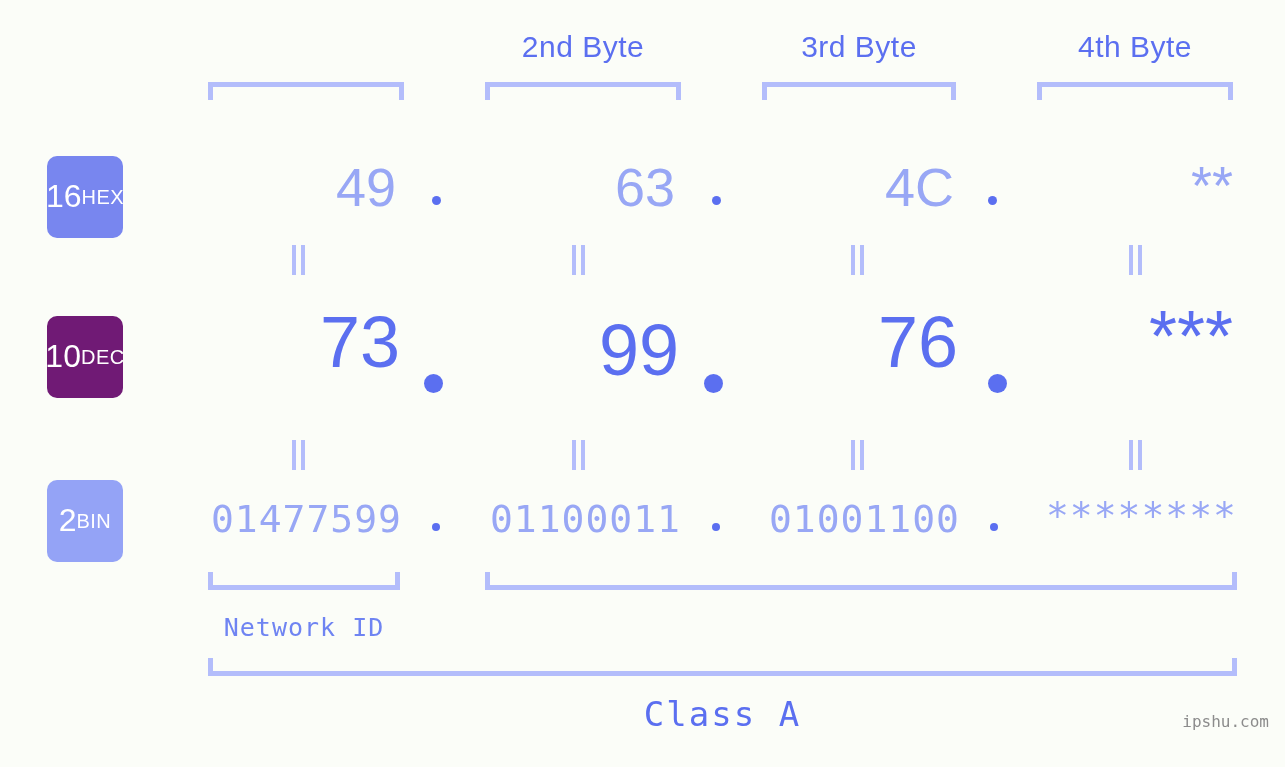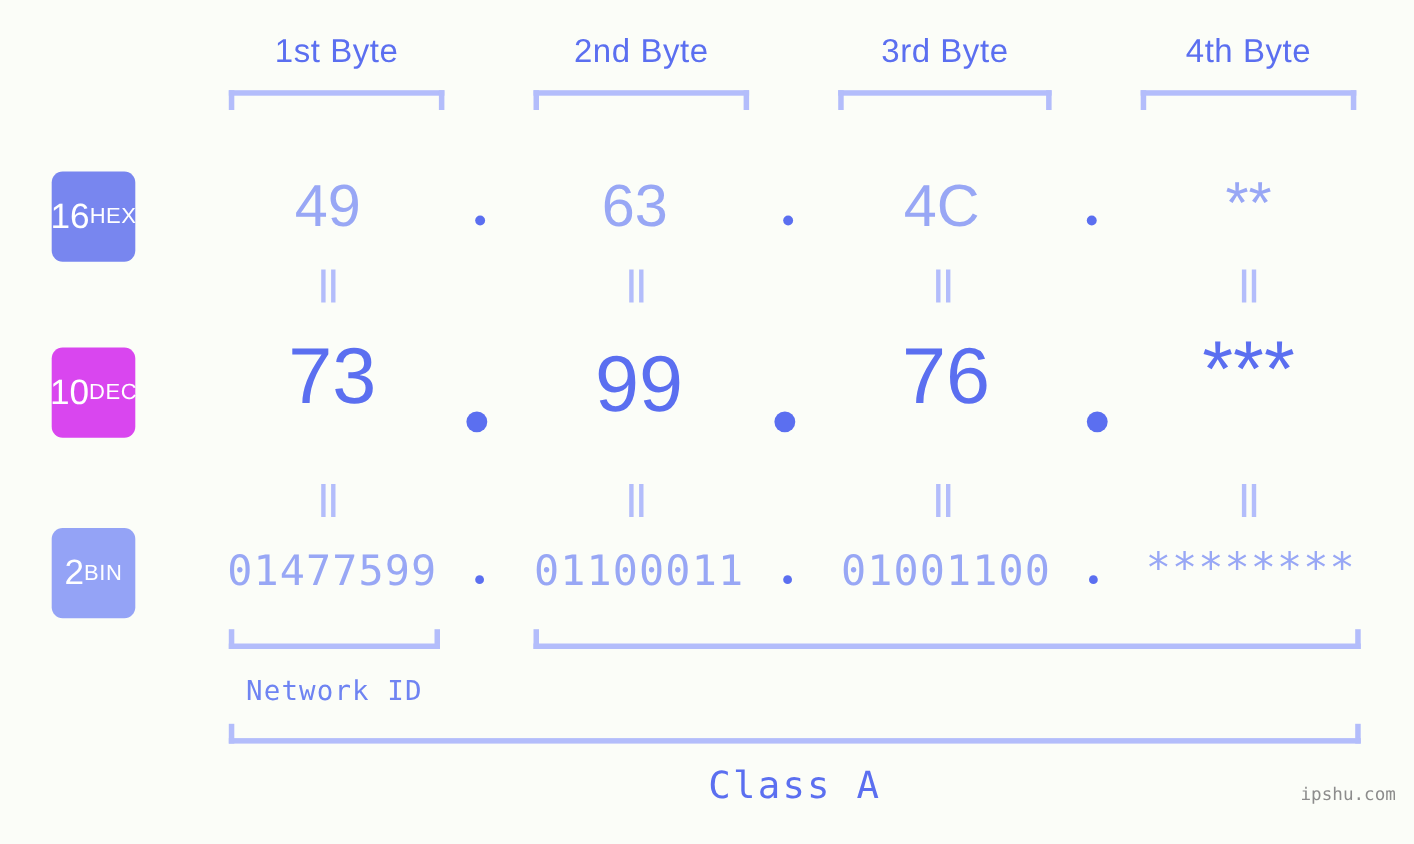--- a/index.html
+++ b/index.html
@@ -73,21 +73,21 @@
   }
   .base-badge .lbl {
     font-size: 20px;
     font-weight: 400;
     letter-spacing: 0.5px;
   }
 
   
   .val {
     position: absolute;
-    text-align: center;
+    text-align: right;
     white-space: nowrap;
     font-family: "Liberation Sans", sans-serif;
   }
   .hex-val {
     font-size: 54px;
     color: #98a7f5;
     line-height: 1;
   }
   .dec-val {
     font-size: 72px;
@@ -158,43 +158,40 @@
     color: #8c8c8c;
     font-family: "DejaVu Sans Mono", monospace;
     letter-spacing: 0px;
   }
 </style>
 </head>
 <body>
 
 <div id="stage">
 
-  <div class="byte-header" style="left:208px; width:196px;">
-    <span>1st Byte</span>
-  </div>
   <div class="byte-header" style="left:485px; width:196px;">
     <span>2nd Byte</span>
   </div>
   <div class="byte-header" style="left:762px; width:194px;">
     <span>3rd Byte</span>
   </div>
   <div class="byte-header" style="left:1037px; width:196px;">
     <span>4th Byte</span>
   </div>
 
   <div class="bracket-top" style="left:208px; top:82px; width:196px;"></div>
   <div class="bracket-top" style="left:485px; top:82px; width:196px;"></div>
   <div class="bracket-top" style="left:762px; top:82px; width:194px;"></div>
   <div class="bracket-top" style="left:1037px; top:82px; width:196px;"></div>
 
   <div class="base-badge" id="badge-hex" style="top: 156px; background: rgb(120, 134, 239);">
     <span class="num">16</span>
     <span class="lbl">HEX</span>
   </div>
-  <div class="base-badge" id="badge-dec" style="top: 316px; background: #d946ef;">
+  <div class="base-badge" id="badge-dec" style="top: 316px; background: #701a75;">
     <span class="num">10</span>
     <span class="lbl">DEC</span>
   </div>
   <div class="base-badge" id="badge-bin" style="top: 480px; background: rgb(148, 163, 246);">
     <span class="num">2</span>
     <span class="lbl">BIN</span>
   </div>
 
   <div class="val hex-val" style="left:200px; top:160px; width:196px;">49</div>
   <div class="dot dot-hex" style="left:432px; top:196px;"></div>

